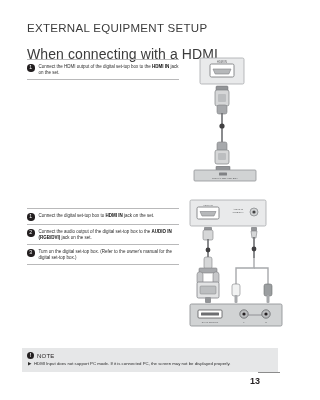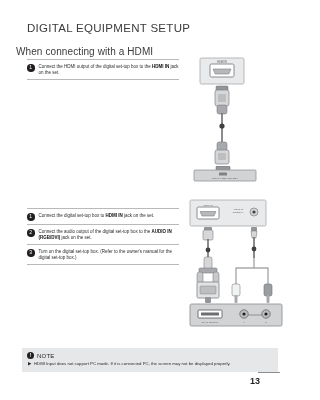--- a/index.html
+++ b/index.html
@@ -30,22 +30,22 @@
     font-size: 11.5px;
     letter-spacing: 0.3px;
     color: #3b3b3b;
     font-weight: 400;
     white-space: nowrap;
   }
 
   
   .section-heading {
     position: absolute;
-    left: 16px;
-    font-size: 10px;
+    left: 27px;
+    font-size: 14px;
     color: #3b3b3b;
     letter-spacing: 0.1px;
     white-space: nowrap;
   }
   #sec1-heading { top: 46px; }
   #sec2-heading { top: 195px; }
 
   
   .steps {
     position: absolute;
@@ -154,21 +154,21 @@
   #diagram-1 { left: 186px; top: 56px; width: 104px; height: 112px; }
   #diagram-2 { left: 186px; top: 196px; width: 104px; height: 146px; }
 
   .diagram svg { display: block; }
 </style>
 </head>
 <body>
 
 <div class="page">
 
-  <div class="page-title">DIGITAL EQUIPMENT SETUP</div>
+  <div class="page-title">EXTERNAL EQUIPMENT SETUP</div>
 
   <div class="section-heading" id="sec1-heading">When connecting with a HDMI</div>
 
   <div class="steps" id="steps-1">
     <div class="rule"></div>
     <div class="step">
       <div class="step-num">1</div>
       <div class="step-text">Connect the HDMI output of the digital set-top box to the <b>HDMI IN</b> jack on the set.</div>
     </div>
     <div class="rule"></div>

